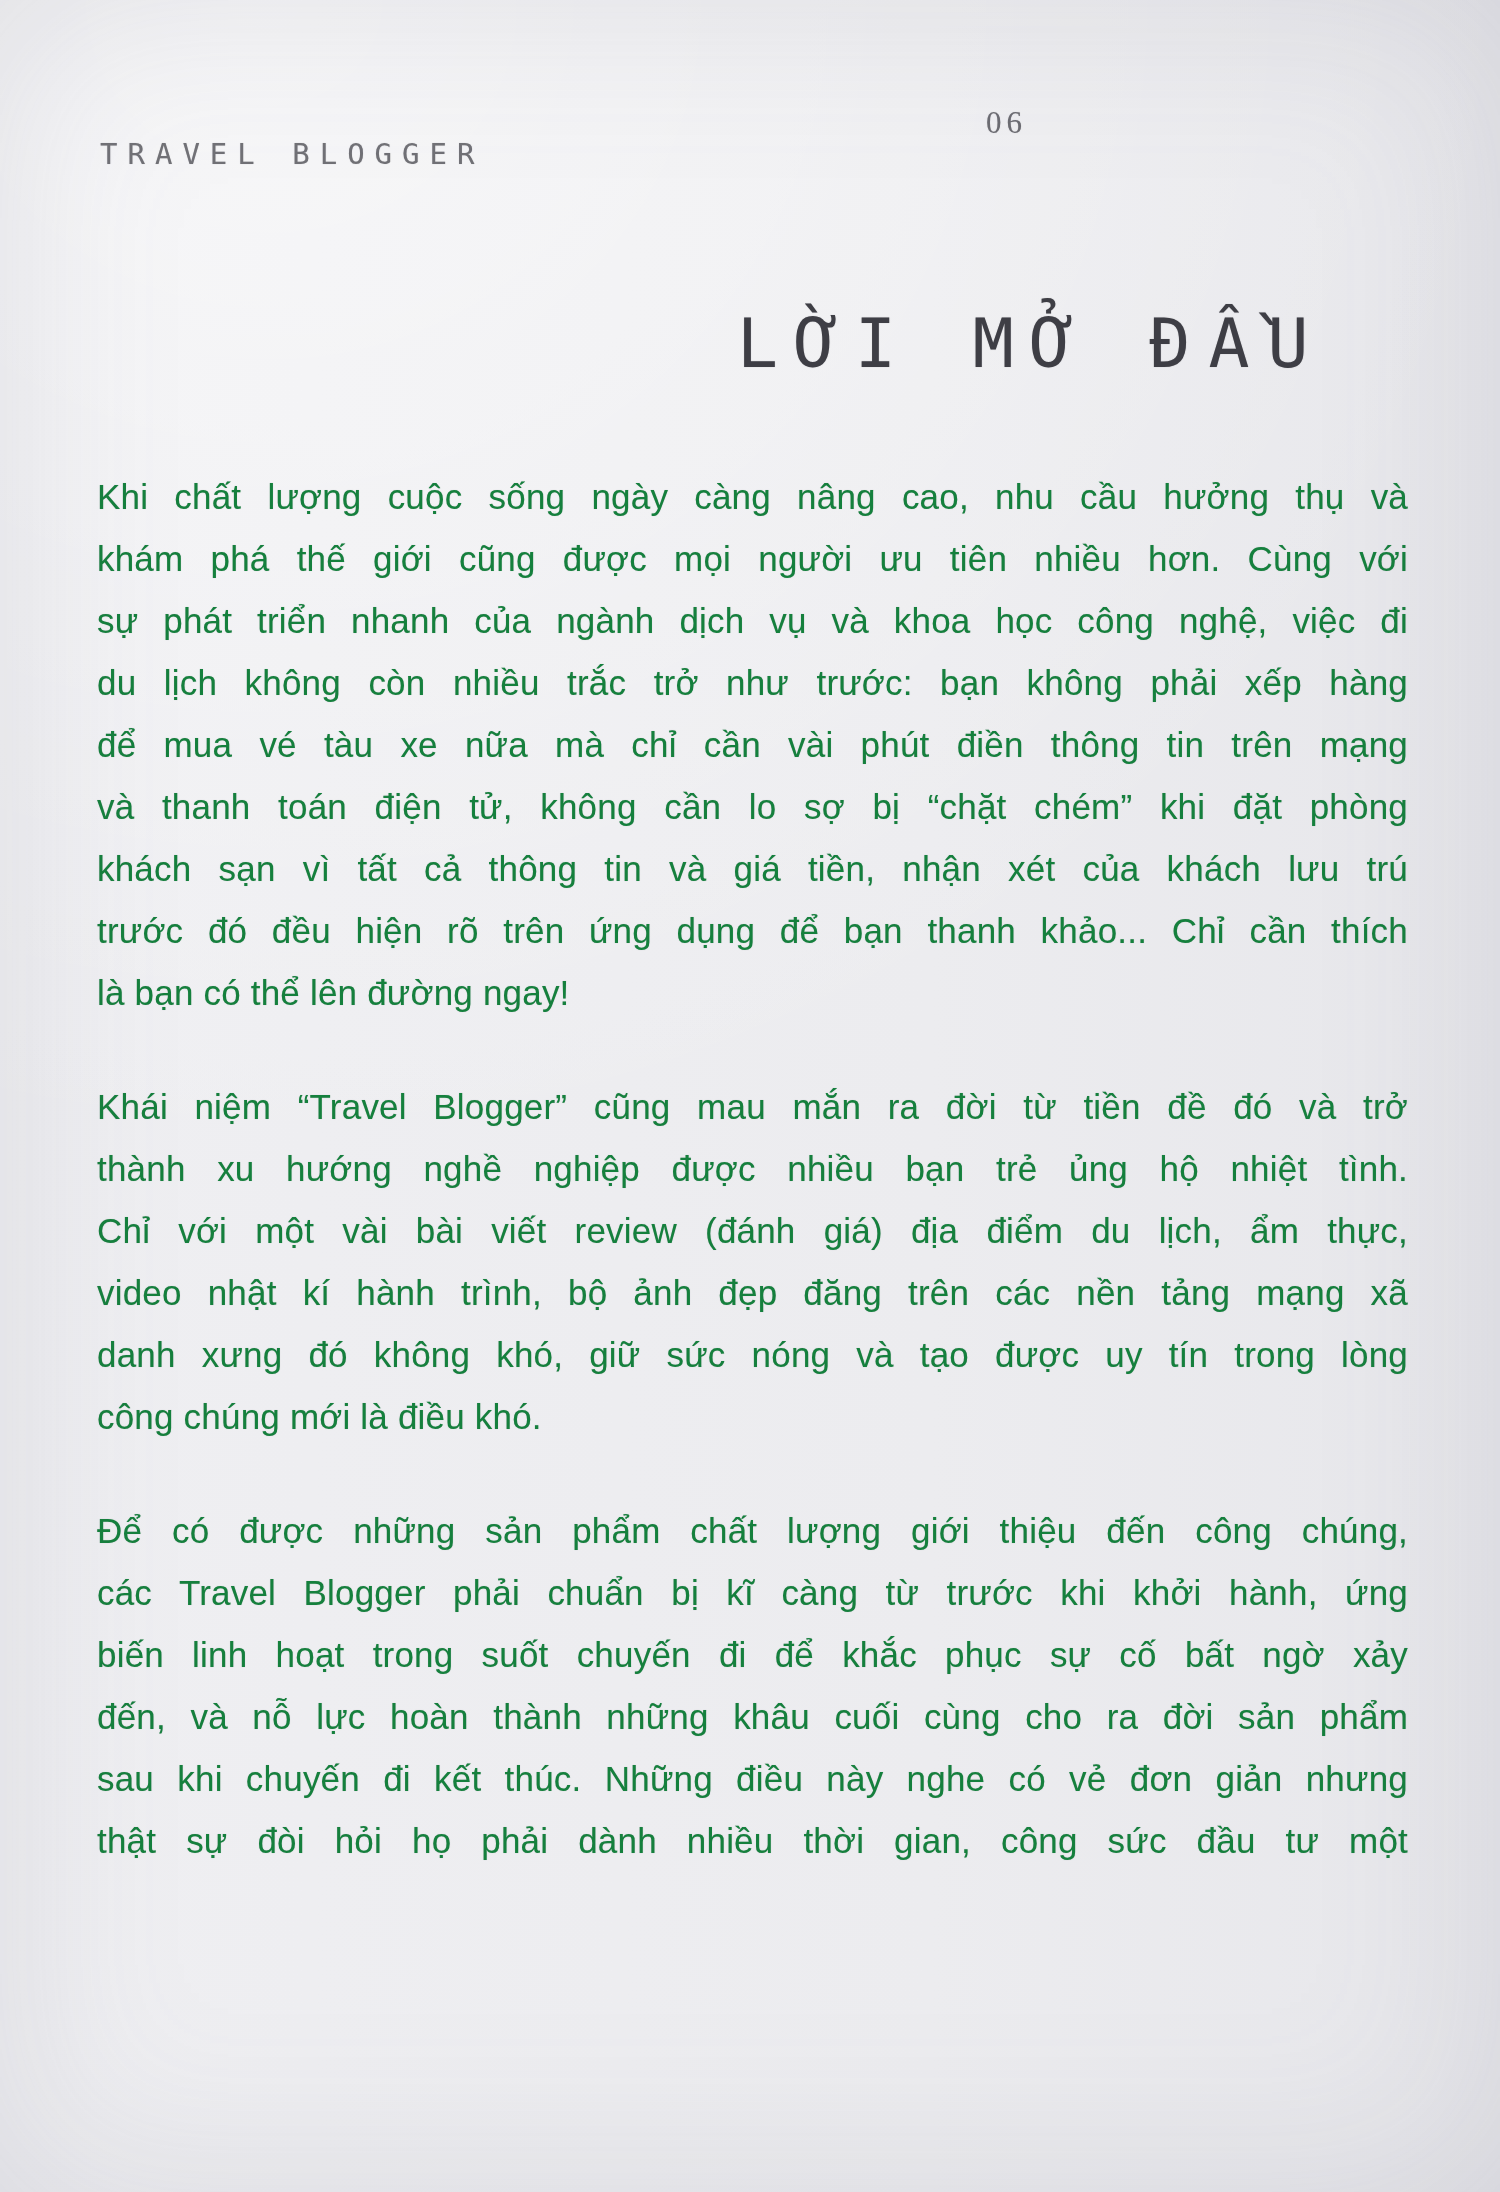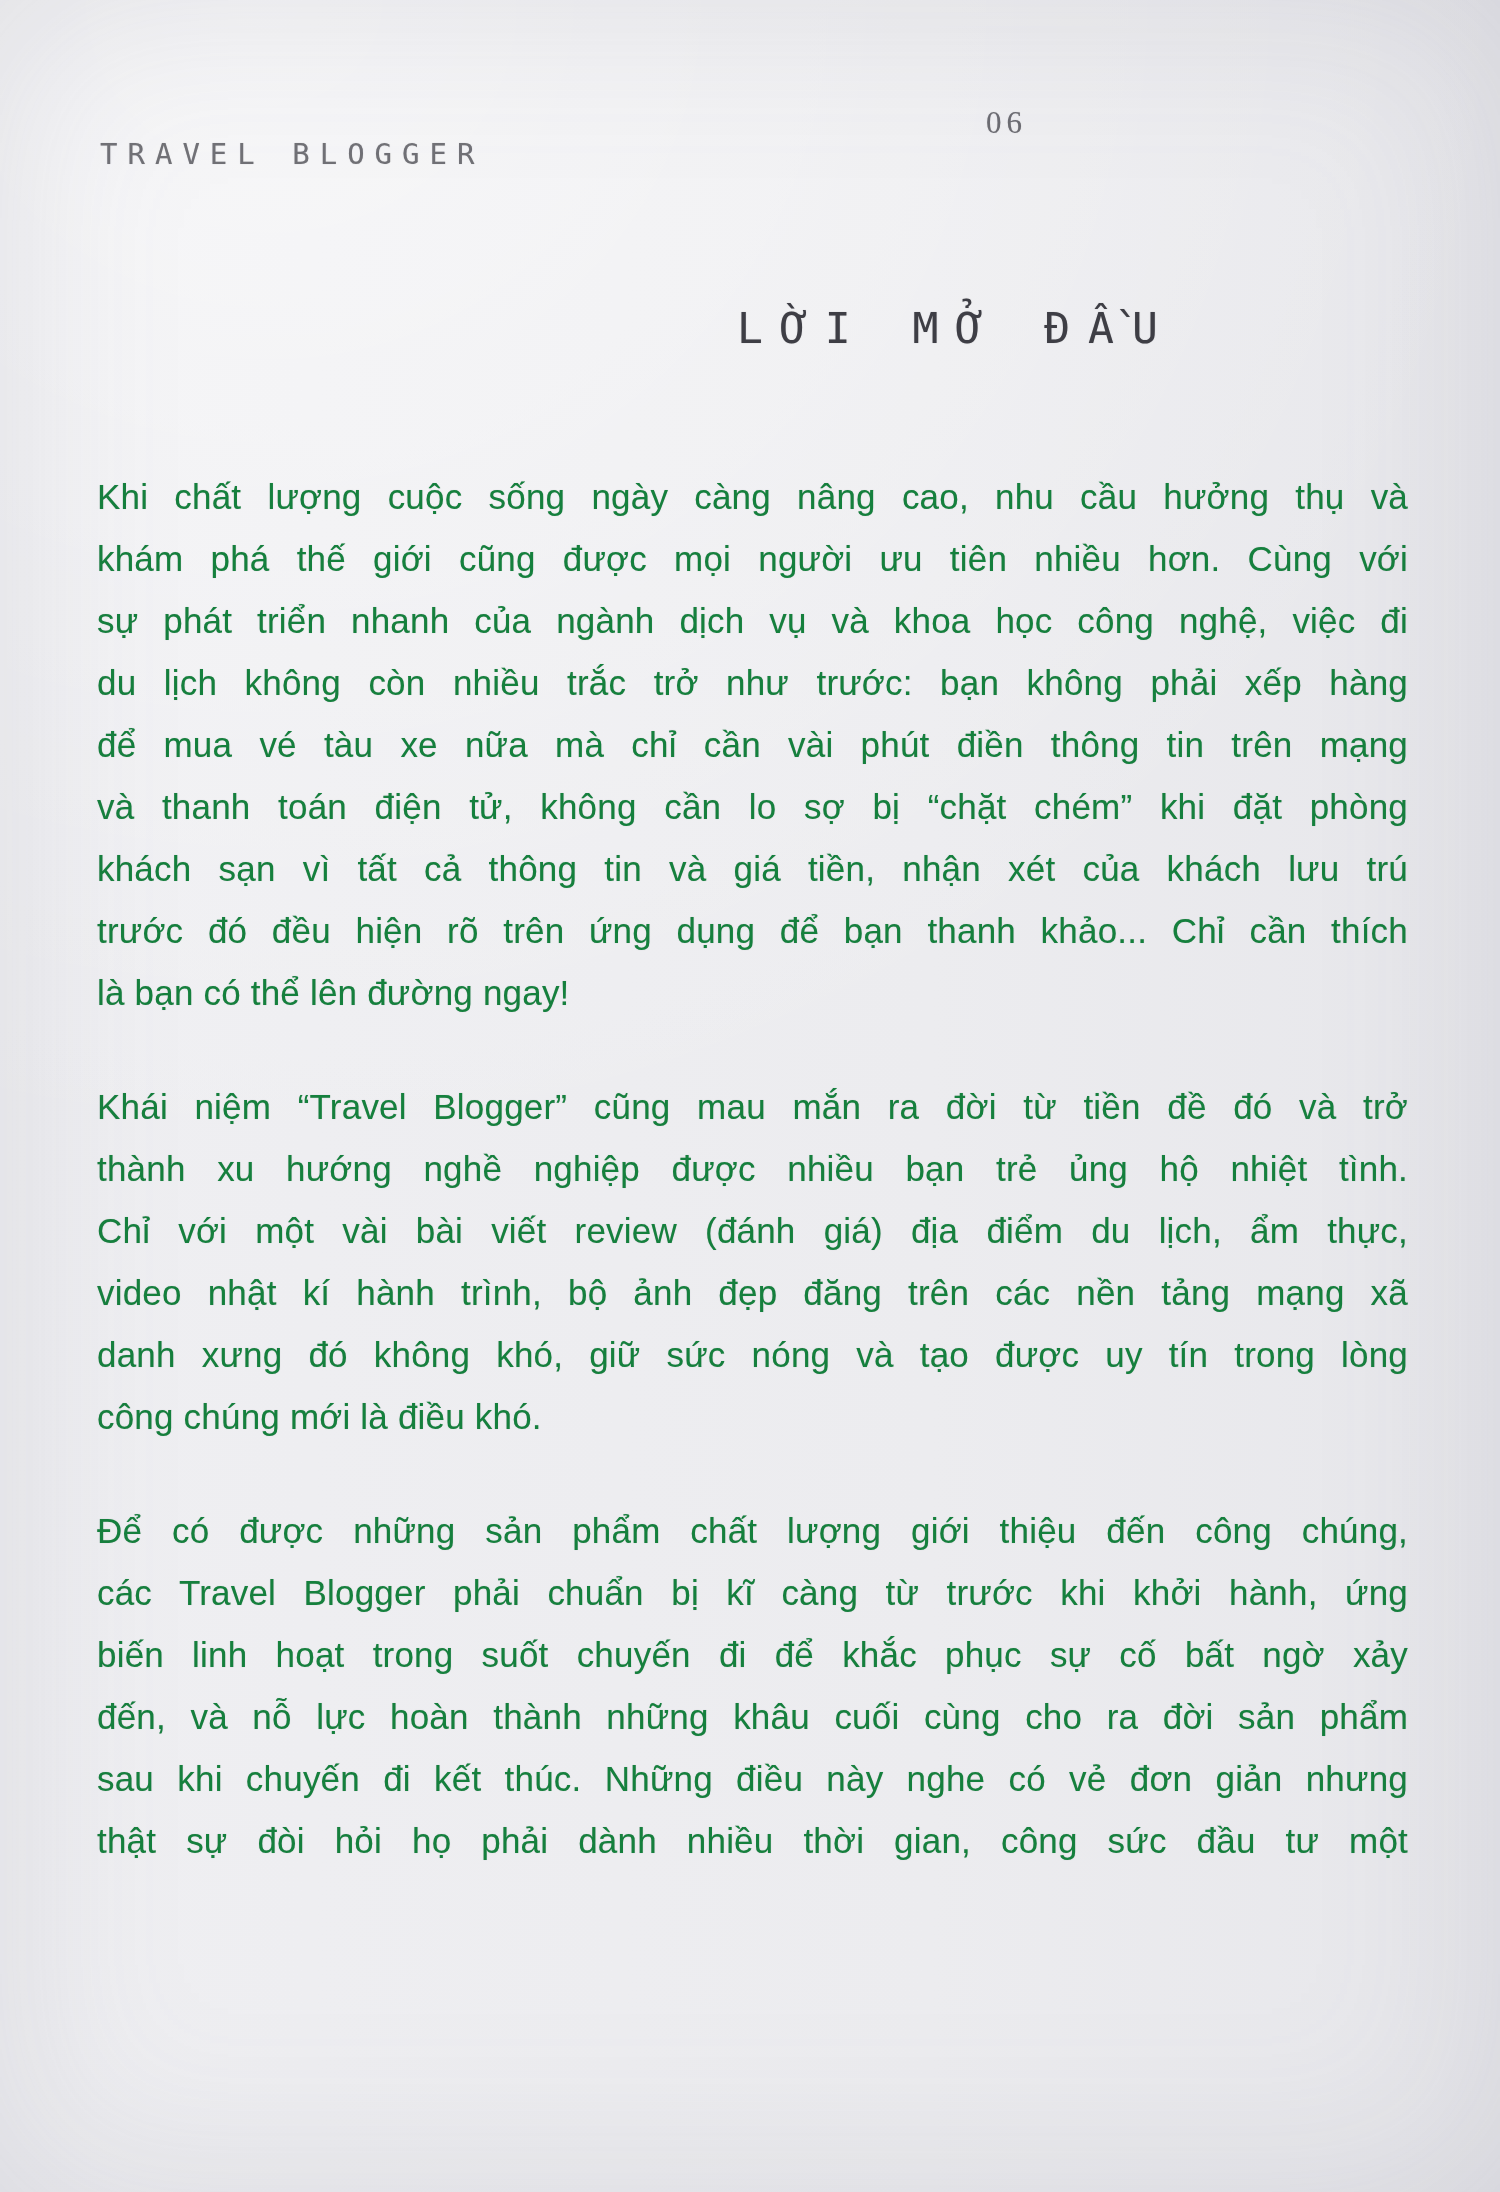--- a/index.html
+++ b/index.html
@@ -47,21 +47,21 @@
     line-height: 1;
     text-shadow: 0 0 1px rgba(110,110,118,0.35);
   }
   .chapter-title {
     position: absolute;
     top: 303px;
     left: 737px;
     margin: 0;
     font-family: "DejaVu Sans Mono", monospace;
     font-weight: 500;
-    font-size: 43px;
+    font-size: 68px;
     letter-spacing: 18px;
     color: #3e3e45;
     line-height: 1.2;
     white-space: nowrap;
     text-shadow: 0 0 1px rgba(62,62,70,0.35);
   }
   .body-text {
     position: absolute;
     top: 466px;
     left: 97px;

